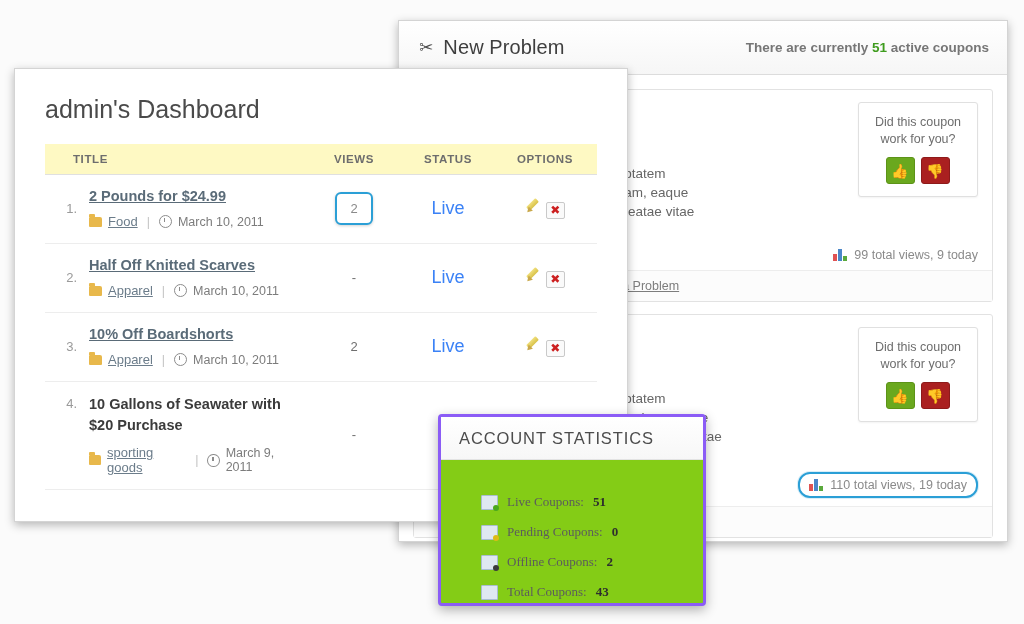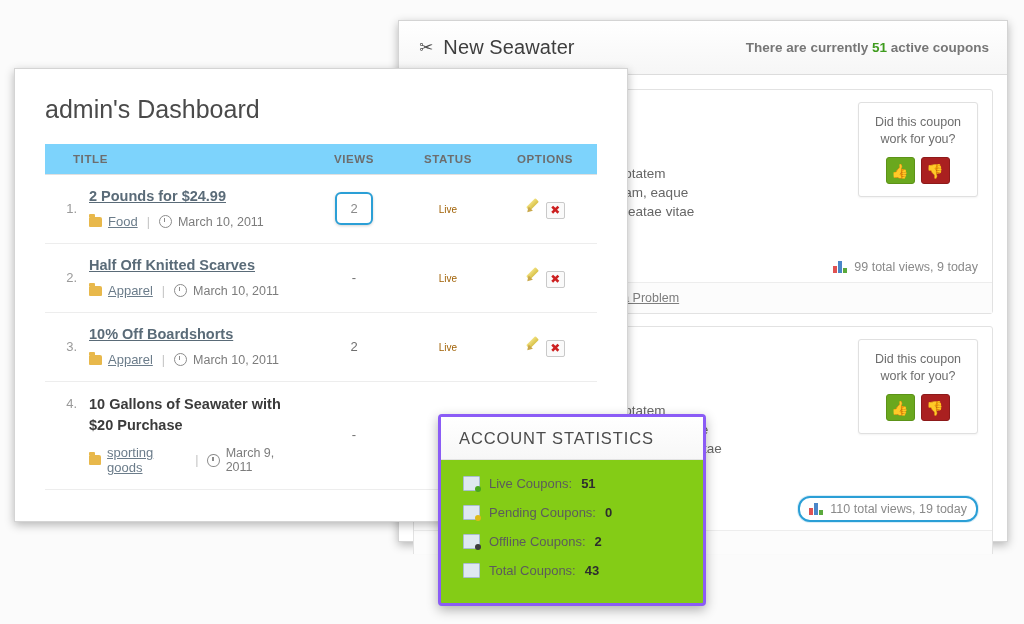--- a/index.html
+++ b/index.html
@@ -46,21 +46,21 @@
     color:#6b6526;font-weight:bold;font-size:13px;
     padding:3px 9px 3px 10px;letter-spacing:.3px;
     border-radius:2px;
   }
   .code-badge .sc{margin-left:14px;color:#5b5522;font-weight:normal;}
   .coupon-title{
     font-size:21px;color:#555;margin:11px 0 4px 0;font-weight:normal;
   }
   .coupon-desc{font-size:13.5px;color:#666;line-height:19px;max-width:330px;}
   .coupon-meta{
-    display:flex;align-items:flex-end;margin-top:38px;font-size:12.5px;color:#777;
+    display:flex;align-items:flex-end;margin-top:26px;font-size:12.5px;color:#777;
   }
   .cat-link{color:#6b7c8a;text-decoration:underline;margin-left:6px;font-size:13px;}
   .folder-ic{
     display:inline-block;width:13px;height:10px;background:#e8b84b;
     border-radius:1px 2px 1px 1px;position:relative;
   }
   .folder-ic:before{
     content:"";position:absolute;top:-3px;left:0;width:6px;height:3px;
     background:#e8b84b;border-radius:1px 1px 0 0;
   }
@@ -101,35 +101,35 @@
   }
 
   
   #dashboard-panel{left:14px;top:68px;width:612px;height:452px;}
   .dash-pad{padding:26px 30px 0 30px;}
   .dash-title{font-size:25px;color:#4a4a4a;font-weight:normal;margin:0 0 20px 0;}
   .dash-intro{font-size:13.5px;color:#636363;line-height:25px;margin:0 0 22px 0;}
 
   table.dash-table{width:100%;border-collapse:collapse;}
   table.dash-table thead th{
-    background:#7dd3fc;color:#6d6d6d;font-size:11.5px;letter-spacing:.6px;
+    background:#fef9c3;color:#6d6d6d;font-size:11.5px;letter-spacing:.6px;
     font-weight:bold;text-align:left;padding:9px 6px;border-bottom:1px solid #e0e0e0;
   }
   table.dash-table thead th.c{text-align:center;}
   .row-td{border-bottom:1px solid #ededed;padding:12px 6px 14px 6px;vertical-align:middle;}
   .row-num{color:#9a9a9a;font-size:13px;width:26px;text-align:right;padding-right:6px;}
   .row-title{color:#5a6b78;font-size:14.5px;font-weight:bold;text-decoration:underline;}
   .row-title.plain{color:#3b3b3b;text-decoration:none;}
   .row-sub{margin-top:9px;display:flex;align-items:center;font-size:12.5px;color:#7c7c7c;gap:6px;}
   .row-sub .sep{color:#c4c4c4;margin:0 3px;}
   .clock-ic{display:inline-block;width:11px;height:11px;border:1.4px solid #8c8c8c;border-radius:50%;position:relative;}
   .clock-ic:after{content:"";position:absolute;left:4px;top:2px;width:1.4px;height:4px;background:#8c8c8c;}
   .cell-c{text-align:center;}
   .views-val{color:#6f6f6f;font-size:13px;}
-  .status-live{color:#a16207;font-size:10px;}
+  .status-live{color:#3b82f6;font-size:18px;}
   .views-badge{
     display:inline-block;border:2px solid #2b9fd6;border-radius:6px;background:#fff;
     padding:7px 13px;color:#8a8a8a;font-size:13px;
     box-shadow:0 1px 3px rgba(0,0,0,.18);
   }
   .pencil{display:inline-block;width:16px;height:16px;position:relative;transform:rotate(0deg);}
   .pencil:before{
     content:"";position:absolute;left:5px;top:0;width:5px;height:13px;
     background:linear-gradient(to right,#f0df7c,#d8c24a);transform:rotate(45deg);border-radius:1px;
   }
@@ -147,41 +147,41 @@
     position:absolute;left:438px;top:414px;width:262px;height:186px;
     background:#84cc16;border:3px solid #8b5cf6;border-radius:4px;
     box-shadow:0 4px 12px rgba(0,0,0,.3);
   }
   .stats-head{
     height:42px;border-bottom:1px solid #e3e3e3;
     background:linear-gradient(to bottom,#ffffff,#f7f7f7);
     display:flex;align-items:center;padding-left:18px;
   }
   .stats-head h3{margin:0;font-size:16.5px;color:#4c4c4c;font-weight:normal;letter-spacing:.9px;}
-  .stats-list{list-style:none;margin:0;padding:16px 0 0 22px;}
+  .stats-list{list-style:none;margin:18px;padding:16px 0 0 22px;font-family:Liberation Serif, serif;}
   .stats-list li{display:flex;align-items:center;gap:9px;font-size:13px;color:#5c5c5c;margin-bottom:14px;}
   .stats-list li b{color:#2e2e2e;}
   .doc-ic{display:inline-block;width:15px;height:13px;background:#dfe8f0;border:1px solid #a9bdd0;position:relative;border-radius:1px;}
   .doc-ic em{position:absolute;right:-2px;bottom:-2px;width:6px;height:6px;border-radius:50%;display:block;}
   .dot-green{background:#49a81c;}
   .dot-yellow{background:#ddbb17;}
   .dot-dark{background:#3b3b3b;}
 
   
   a{cursor:pointer;}
 </style>
 </head>
 <body>
 
 <div class="panel" id="coupons-panel">
 
   <div class="coupons-header">
     <div class="ttl">
       <span class="scissors">✂</span>
-      <span>New Seawater</span>
+      <span>New Problem</span>
     </div>
     <div class="cnt">
       <span>There are currently</span>
       <b>51</b>
       <span>active coupons</span>
     </div>
   </div>
 
   <div class="coupons-body">
 

